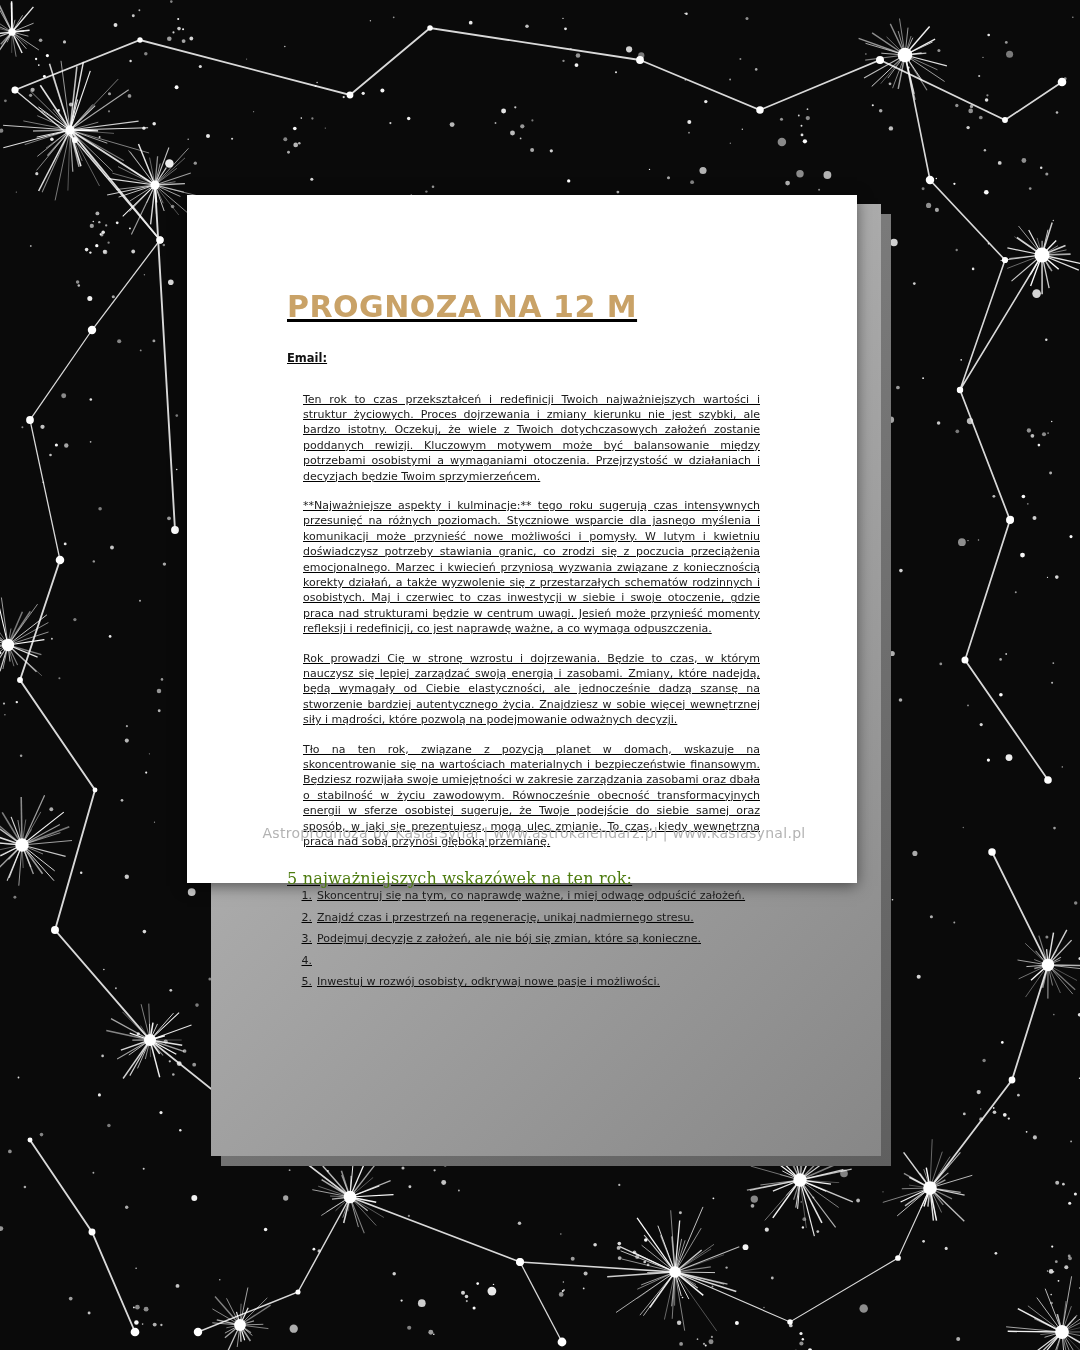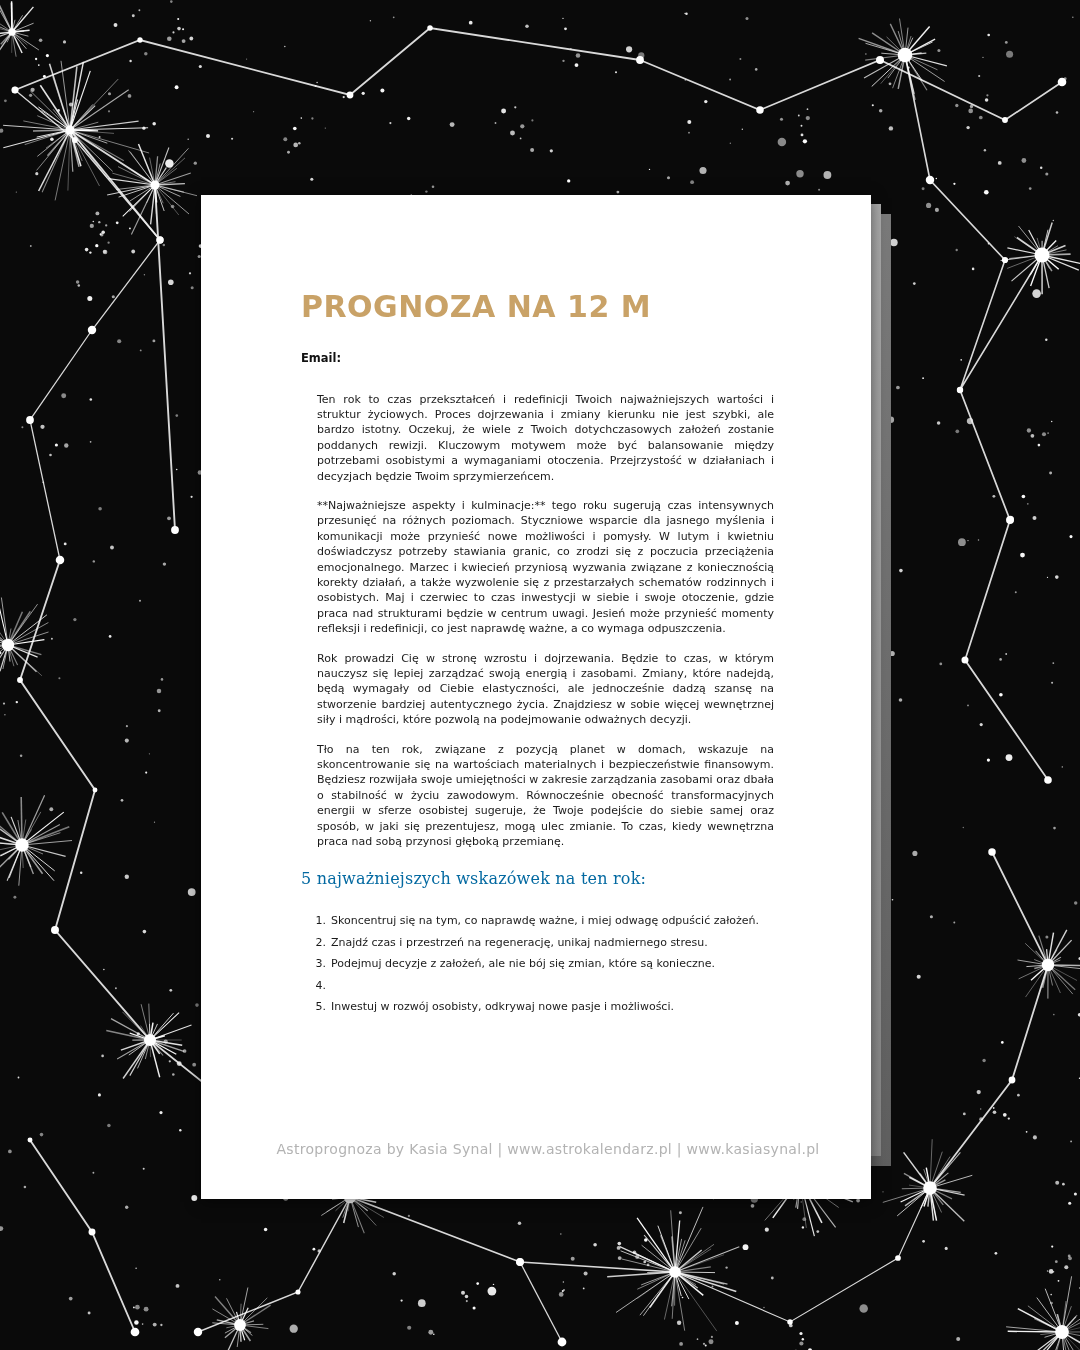--- a/index.html
+++ b/index.html
@@ -2,31 +2,31 @@
 <html><head>
 <meta charset="utf-8">
 <style>
   html,body{margin:0;padding:0;background:#000;}
   .scene{position:relative;width:1080px;height:1350px;overflow:hidden;background:#0a0a0a;
          font-family:"DejaVu Sans","Liberation Sans",sans-serif;}
   #bg{position:absolute;left:0;top:0;width:1080px;height:1350px;display:block;}
   .sheet{position:absolute;width:670px;height:952px;}
   .sheet3{left:221px;top:214px;background:linear-gradient(135deg,#8d8d8d,#5f5f5f);}
   .sheet2{left:211px;top:204px;background:linear-gradient(135deg,#c4c4c4,#878787);}
-  .page{position:absolute;left:201px;top:195px;width:670px;height:1004px;background:#fff;
-        box-shadow:0 3px 14px rgba(0,0,0,.5);}
+  .page{position:absolute;left:187px;top:195px;width:670px;height:688px;background:#fff;
+        box-shadow:0 3px 14px rgba(0,0,0,.5);text-decoration:underline;}
   .page-inner{padding:96px 97px 0 100px;}
   h1.title{margin:0;font-size:30px;line-height:1.05;font-weight:700;letter-spacing:.5px;color:#C9A267;}
   .labels{margin-top:26px;}
   .label{margin:0;font-size:11.5px;line-height:19px;font-weight:700;color:#111;}
   .body-copy{margin-top:24px;}
   .para{margin:0 0 14px 16px;font-size:11px;line-height:15.4px;color:#1b1b1b;
         text-align:justify;text-justify:inter-word;}
-  h2.tips-heading{margin:20px 0 25px 0;font-family:"DejaVu Serif","Liberation Serif",serif;
-        font-weight:500;font-size:16px;color:#0369a1;letter-spacing:.2px;}
+  h2.tips-heading{margin:20px 0 0 0;font-family:"DejaVu Serif","Liberation Serif",serif;
+        font-weight:500;font-size:16px;color:#4d7c0f;letter-spacing:.2px;}
   .tips{margin-left:8px;}
   .tip{display:flex;font-size:11px;line-height:15px;color:#1b1b1b;margin-bottom:6.5px;}
   .tip .num{width:17px;flex:0 0 auto;text-align:right;padding-right:5px;}
   .footer{position:absolute;left:0;right:0;bottom:42px;text-align:center;
           font-size:14px;color:#b3b3b3;letter-spacing:.3px;margin-left:24px;}
 </style>
 </head>
 <body>
 
 <div class="scene">

